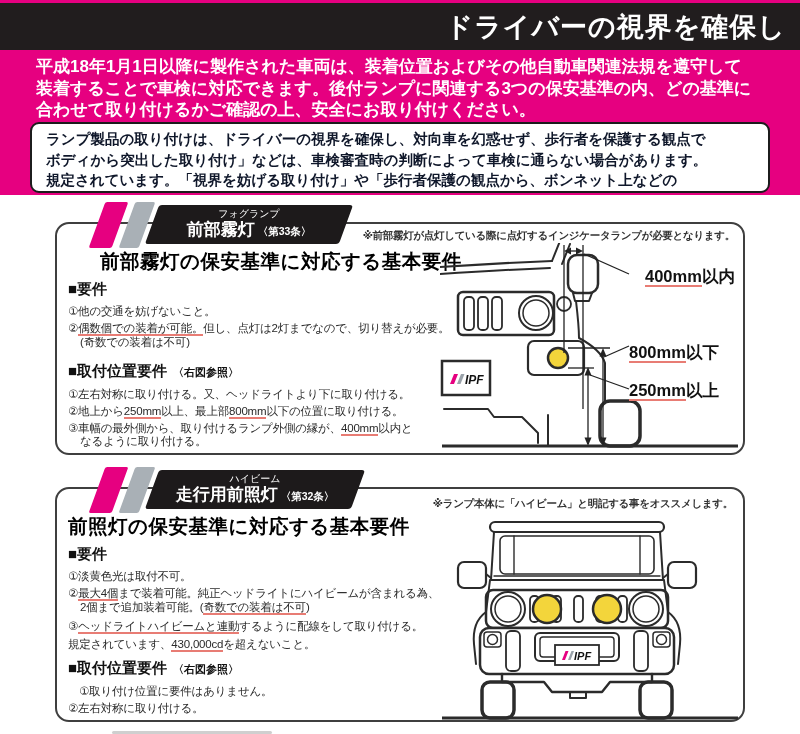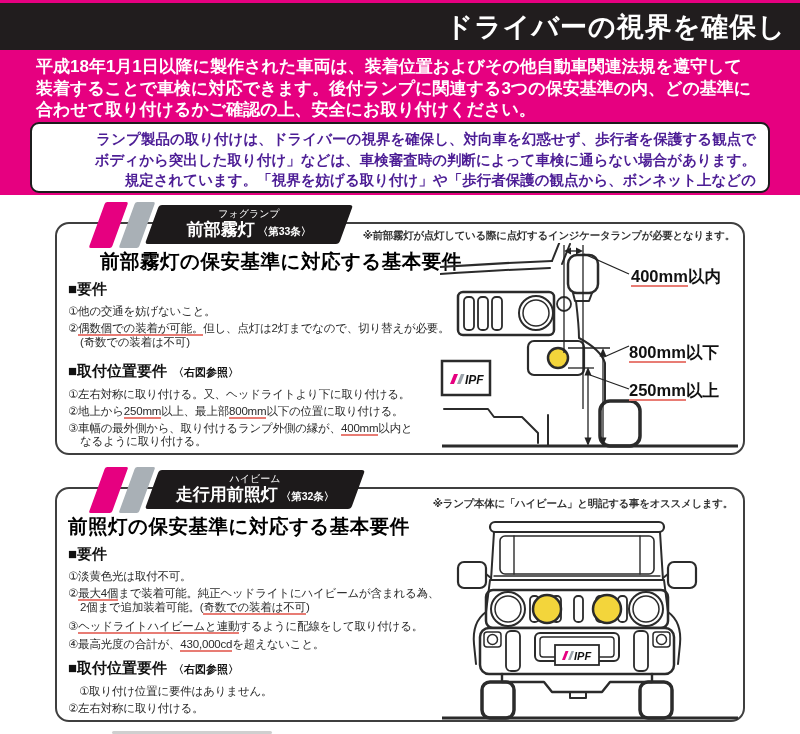--- a/index.html
+++ b/index.html
@@ -11,21 +11,21 @@
   
   .top-strip { position:absolute; top:0; left:0; width:800px; height:3px; background:#e60080; }
   .header-band { position:absolute; top:3px; left:0; width:800px; height:47px; background:#211d1e;
     display:flex; align-items:center; justify-content:flex-end; padding-right:14px; }
   .header-title { color:#fff; font-size:27px; font-weight:bold; letter-spacing:1px; white-space:nowrap; }
   .intro-band { position:absolute; top:50px; left:0; width:800px; height:145px; background:#e60080; }
   .intro-lines { padding:6px 0 0 36px; }
   .intro-line { color:#fff; font-weight:bold; font-size:17px; line-height:21.5px; white-space:nowrap; }
   .notice-box { position:absolute; top:122px; left:30px; width:740px; height:71px; background:#fff;
     border:2px solid #1c1c1c; border-radius:9px; padding:5px 12px 0 14px; }
-  .notice-line { color:#4c1d95; font-weight:bold; font-size:14.5px; line-height:20.5px; white-space:nowrap;text-align:right; }
+  .notice-line { color:#0f172a; font-weight:bold; font-size:14.5px; line-height:20.5px; white-space:nowrap; }
 
   
   .sec { position:absolute; left:55px; width:690px; background:#fff; border:2px solid #3f3f3f; border-radius:14px; }
   #sec1 { top:222px; height:233px; }
   #sec2 { top:487px; height:235px; }
 
   
   .stripe { position:absolute; transform:skewX(-20deg); border-radius:2px; z-index:3; }
   .stripe.pink { background:#e60080; width:23px; height:46px; }
   .stripe.gray { background:#a9b0b6; width:20px; height:46px; }
@@ -142,21 +142,21 @@
         <path d="M163,203 l-3.5,-8.5 h7 z" fill="#222" stroke="none"></path>
         <path d="M148,127 V201"></path>
         <path d="M148,124 l-3.5,8.5 h7 z" fill="#222" stroke="none"></path>
         <path d="M148,203 l-3.5,-8.5 h7 z" fill="#222" stroke="none"></path>
         <path d="M164,114 L189,103"></path>
         <path d="M150,132 L189,146"></path>
       </g>
       <path d="M2,203 H298" stroke="#2b2b2b" stroke-width="3"></path>
     </svg>
 
-    <div class="dim-label" style="left:574px; top:42px;"><span class="u">400mm</span><span>以内</span></div>
+    <div class="dim-label" style="left:588px; top:42px;"><span class="u">400mm</span><span>以内</span></div>
     <div class="dim-label" style="left:572px; top:118px;text-align:right;"><span class="u">800mm</span><span>以下</span></div>
     <div class="dim-label" style="left:572px; top:156px;"><span class="u">250mm</span><span>以上</span></div>
   </div>
 
   <div class="stripe pink" style="left:97px; top:467px;"></div>
   <div class="stripe gray" style="left:127px; top:467px;"></div>
   <div class="banner" style="left:152px; top:470px; width:206px;">
     <div class="banner-inner">
       <div class="banner-small">ハイビーム</div>
       <div class="banner-main"><span>走行用前照灯</span><span class="banner-article">〈第32条〉</span></div>
@@ -165,21 +165,21 @@
 
   <div class="sec" id="sec2">
     <div class="note" style="top:8px; right:10px;">※ランプ本体に「ハイビーム」と明記する事をオススメします。</div>
     <div class="sec-title" style="left:11px; top:24px;">前照灯の保安基準に対応する基本要件</div>
     <div class="sub-head" style="left:11px; top:56px;">■要件</div>
 
     <div class="item" style="left:11px; top:80px;">①淡黄色光は取付不可。</div>
     <div class="item" style="left:11px; top:97px;"><span>②</span><span class="u">最大4個</span><span>まで装着可能。純正ヘッドライトにハイビームが含まれる為、</span></div>
     <div class="item" style="left:23px; top:111px;"><span>2個まで追加装着可能。(</span><span class="u">奇数での装着は不可</span><span>)</span></div>
     <div class="item" style="left:11px; top:130px;"><span>③</span><span class="u">ヘッドライトハイビームと連動</span><span>するように配線をして取り付ける。</span></div>
-    <div class="item" style="left:11px; top:148px;"><span>④最高光度の合計が、</span><span class="u">430,000cd</span><span>を超えないこと。</span></div>
+    <div class="item" style="left:11px; top:148px;"><span>規定されています、</span><span class="u">430,000cd</span><span>を超えないこと。</span></div>
 
     <div class="sub-head" style="left:11px; top:170px;"><span>■取付位置要件</span><span class="sub-ref">〈右図参照〉</span></div>
     <div class="item" style="left:22px; top:195px;">①取り付け位置に要件はありません。</div>
     <div class="item" style="left:11px; top:212px;">②左右対称に取り付ける。</div>
 
     <svg class="diagram" style="left:383px; top:23px;" width="302" height="208" viewBox="0 0 302 208">
       <g stroke="#2b2b2b" fill="none" stroke-width="2" stroke-linecap="round" stroke-linejoin="round">
         <rect x="50" y="10" width="174" height="10" rx="5" stroke-width="2.2"></rect>
         <path d="M54,20 L220,20 L223,68 L51,68 Z"></path>
         <rect x="60" y="24" width="154" height="38" rx="5" stroke-width="1.6"></rect>

